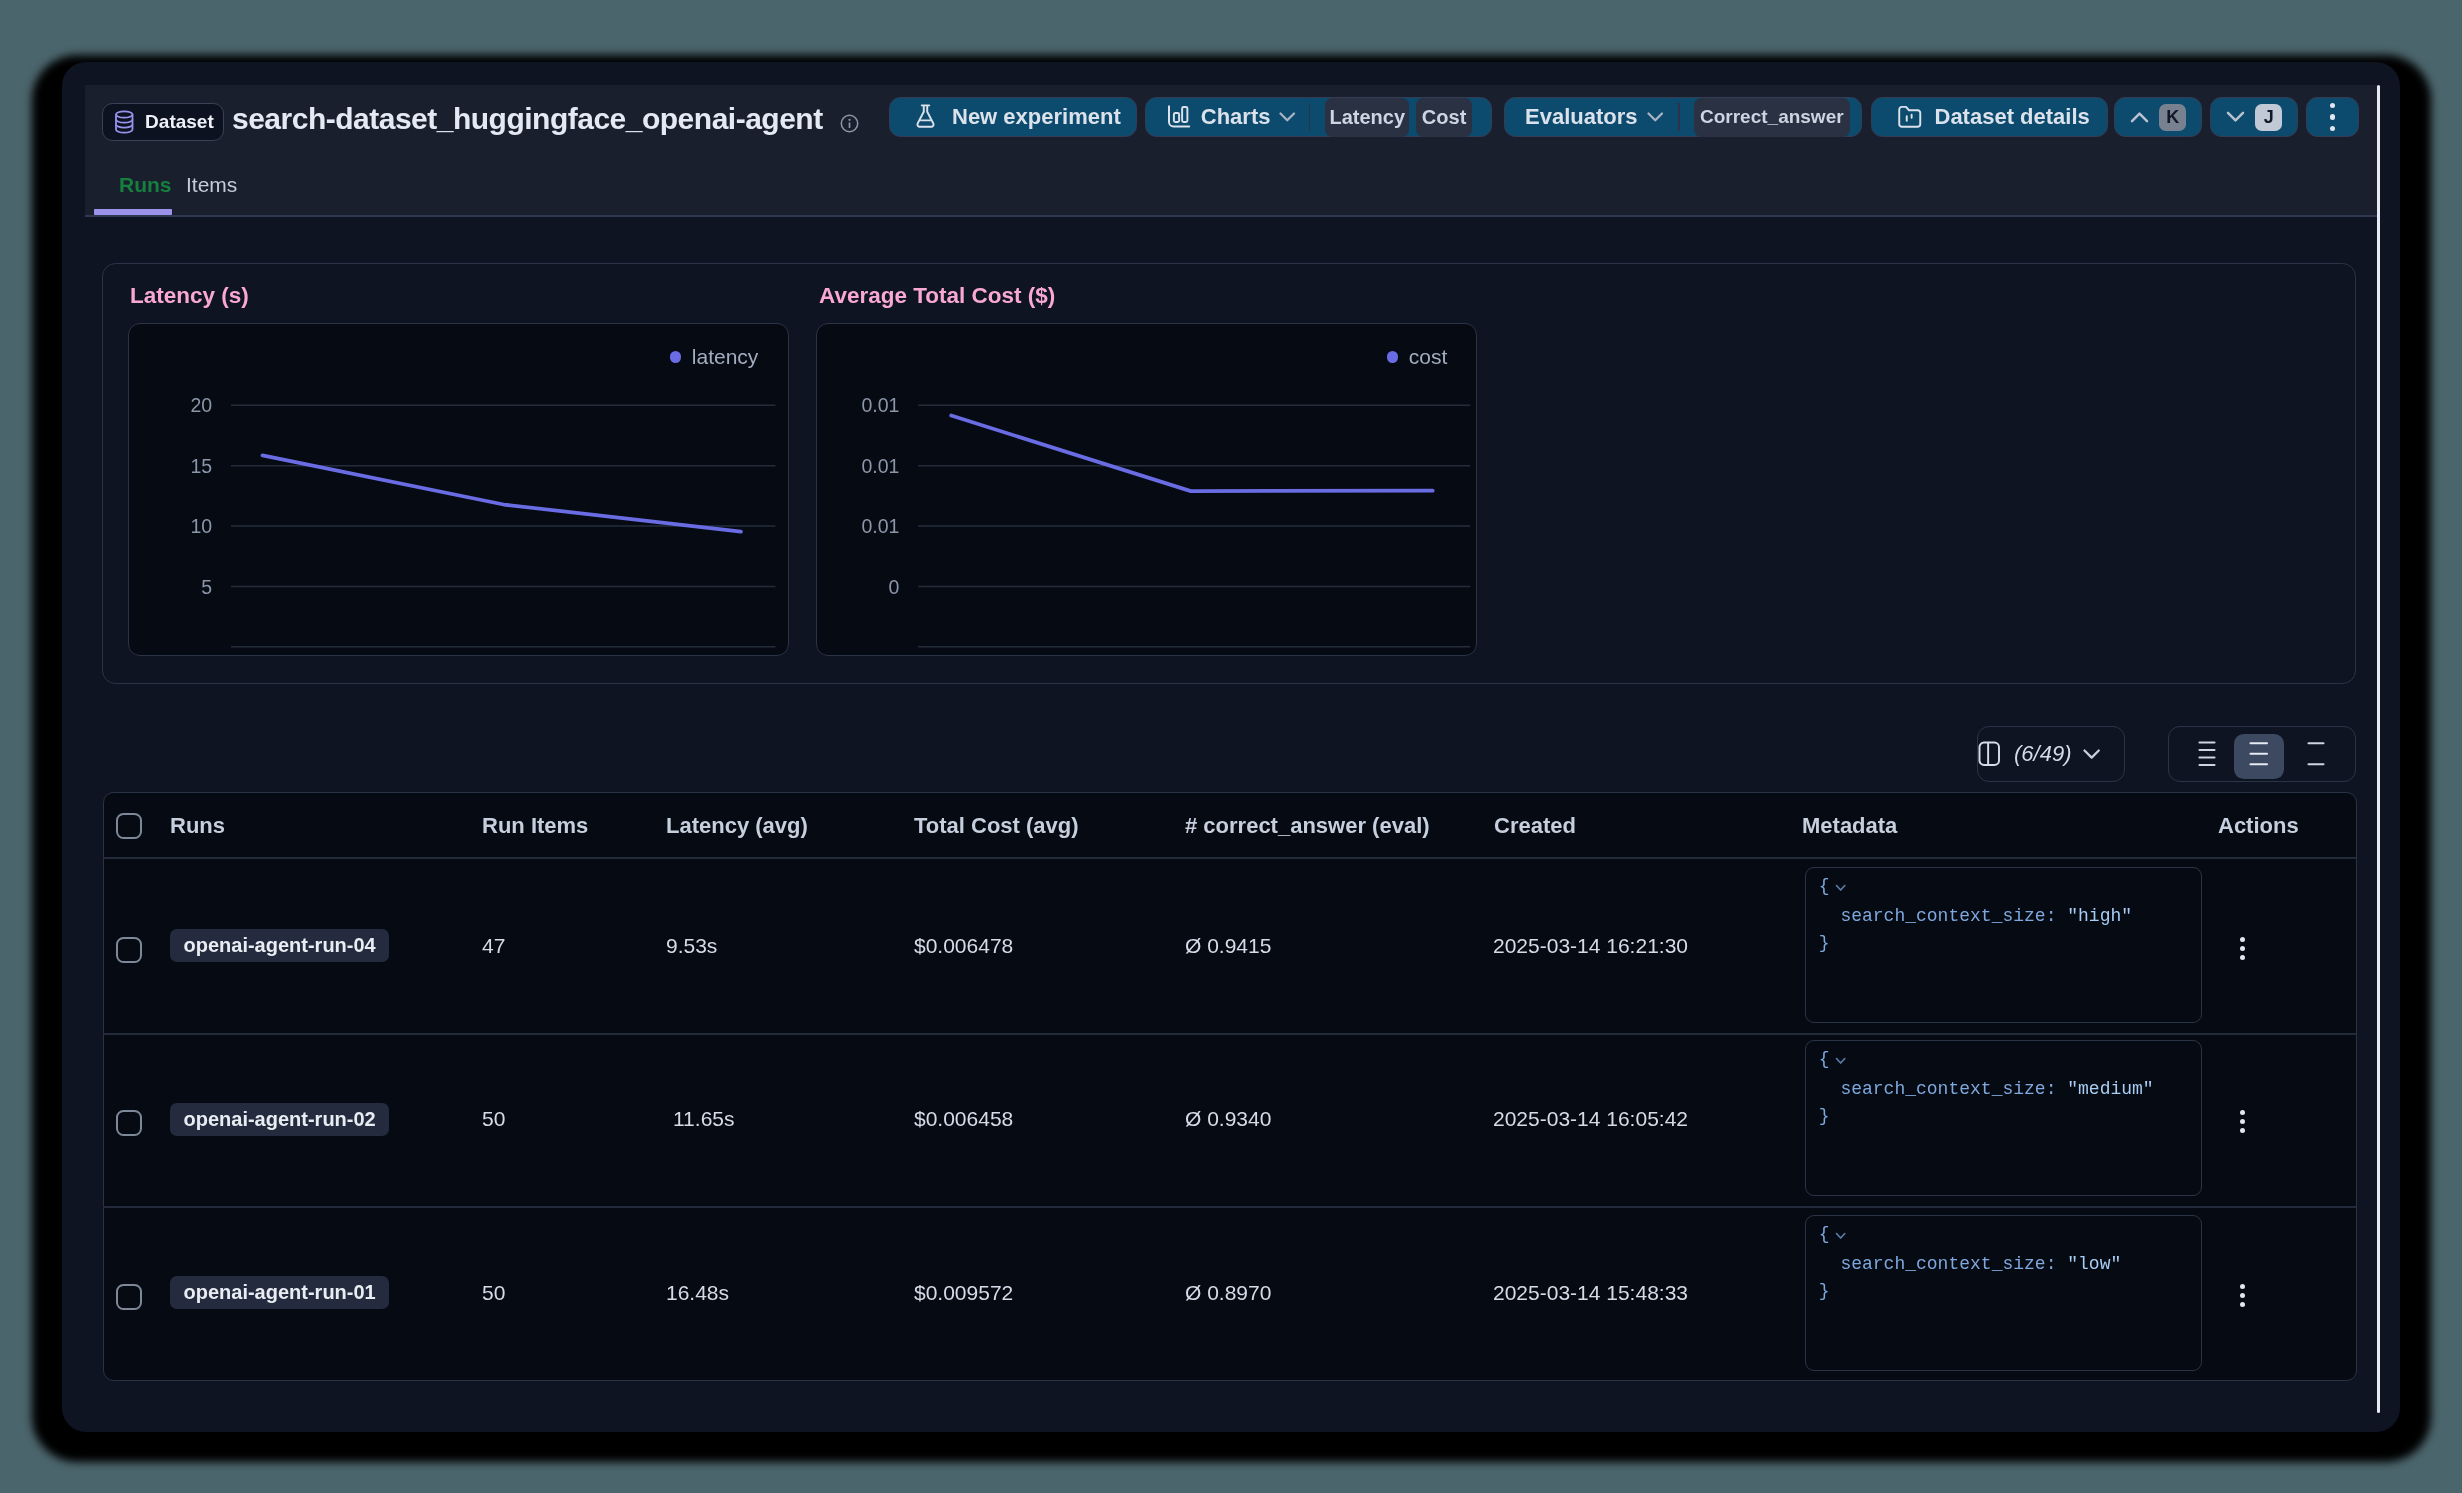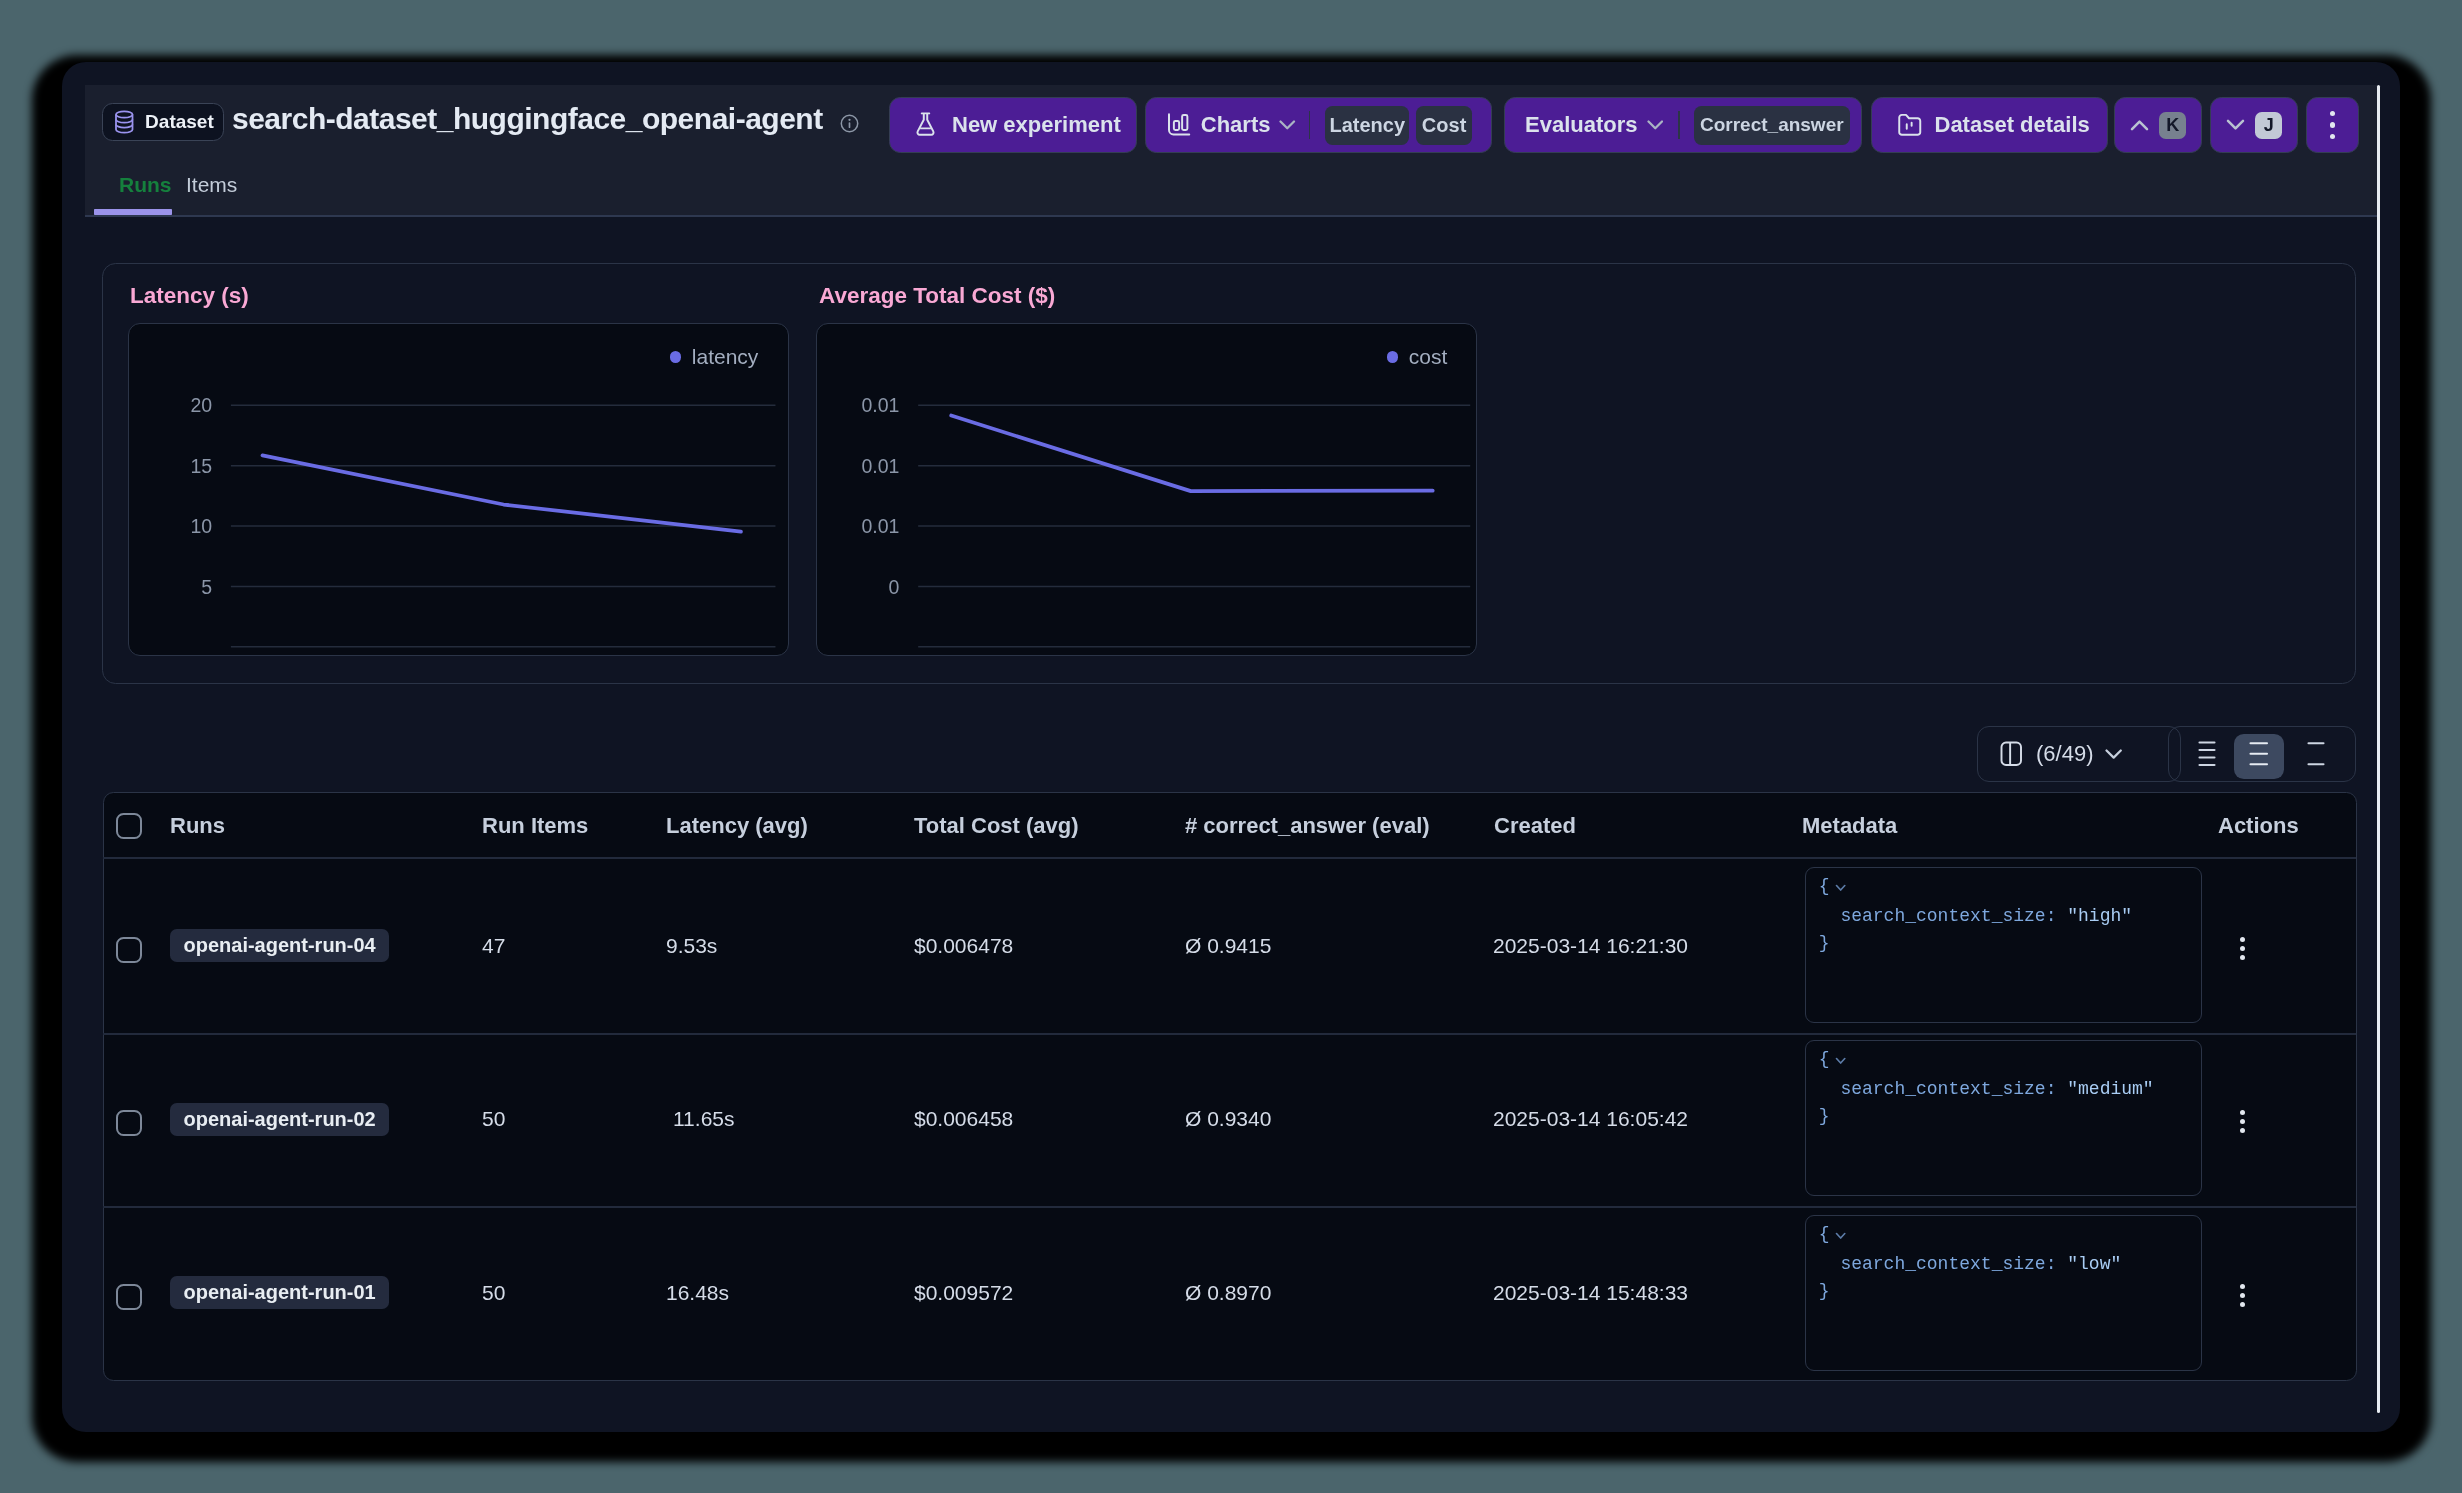--- a/index.html
+++ b/index.html
@@ -6,21 +6,21 @@
   html,body { width:2462px; height:1493px; overflow:hidden; }
   body { background:#4b656c; font-family:"Liberation Sans", sans-serif; position:relative; }
   .halo { position:absolute; left:32px; top:55px; width:2399px; height:1407px; border-radius:45px; background:#000; filter:blur(4.5px); }
   #win { position:absolute; left:62px; top:62px; width:2338px; height:1370px; border-radius:24px; background:#0f1423; overflow:hidden; }
   #hdr { position:absolute; left:22.5px; top:22.5px; width:2292px; height:132px; background:#1a1f2e; border-bottom:2.3px solid #2e3850; }
   #scrollbar { position:absolute; left:2315px; top:22.5px; width:3px; height:1328px; background:#e7ebf1; border-radius:1.5px; }
   .abs { position:absolute; }
   .badge { position:absolute; left:40px; top:41px; width:122px; height:38px; border:1.5px solid #3a4356; border-radius:10.5px; background:#0d1220; display:flex; align-items:center; padding-left:9.8px; }
   .badge span { font-size:19px; font-weight:700; color:#edf1f7; margin-left:9.8px; }
   .title { position:absolute; left:170px; top:40px; font-size:30px; font-weight:700; color:#e4eaf3; letter-spacing:-0.5px; }
-  .btn { position:absolute; top:35px; height:56px; border:1.5px solid #343d53; border-radius:11.3px; background:#4c1d95; display:flex; align-items:center; color:#dbe2ec; font-size:22px; font-weight:600; }
+  .btn { position:absolute; top:35px; height:40px; border:1.5px solid #343d53; border-radius:11.3px; background:#0c4a6e; display:flex; align-items:center; color:#dbe2ec; font-size:22px; font-weight:600; }
   .chip { background:#2a3142; border-radius:7.5px; color:#ccd5e2; font-size:20px; font-weight:600; display:flex; align-items:center; justify-content:center; height:39px; }
   .vdiv { width:1.5px; height:28.6px; background:#2c3547; }
   .tab { position:absolute; top:111px; font-size:21px; font-weight:600; }
   .underline { position:absolute; left:32px; top:147px; width:78px; height:6px; background:#9b93ea; border-radius:0.8px; }
   #section { position:absolute; left:40px; top:201px; width:2254px; height:421px; border:1.5px solid #2b3447; border-radius:13.5px; }
   .cardtitle { position:absolute; top:221px; font-size:22.5px; font-weight:700; color:#f9a8d4; }
   .card { position:absolute; top:261px; width:661px; height:333px; border:1.5px solid #2b3447; border-radius:12px; background:#060a13; }
   .legend { position:absolute; top:283px; display:flex; align-items:center; font-size:21px; color:#a3aec0; }
   .dot { width:11.3px; height:11.3px; border-radius:50%; background:#6a6ce4; margin-right:10.5px; }
   .toolbtn { position:absolute; top:664px; height:56px; border:1.5px solid #2b3447; border-radius:12px; display:flex; align-items:center; color:#d5dce8; font-size:22px; }
@@ -159,21 +159,21 @@
     <g font-family="Liberation Sans" font-size="26" fill="#8b96a8" text-anchor="end">
       <text x="111" y="119">0.01</text>
       <text x="111" y="199">0.01</text>
       <text x="111" y="279">0.01</text>
       <text x="111" y="360">0</text>
     </g>
     <polyline points="180,123 499,223.7 821,223" fill="none" stroke="#6a6ce4" stroke-width="5" stroke-linecap="round" stroke-linejoin="round"></polyline>
   </svg>
   <div class="legend" style="left:1325px;"><div class="dot"></div>cost</div>
 
-  <div class="toolbtn" style="left:1915px; width:204px; padding-left:22px;">
+  <div class="toolbtn" style="left:1915px; width:148px; font-style:italic;">
     <svg width="22.5" height="25.5" viewBox="0 0 30 34">
       <rect x="2" y="2" width="26" height="30" rx="6" fill="none" stroke="#d5dce8" stroke-width="2.6"></rect>
       <line x1="13.5" y1="2" x2="13.5" y2="32" stroke="#d5dce8" stroke-width="2.6"></line>
     </svg>
     <span style="margin-left:13.5px;">(6/49)</span>
     <svg style="margin-left:12px;" width="17.3" height="10.5" viewBox="0 0 23 14">
         <path d="M2 2 L11.5 11.5 L21 2" fill="none" stroke="#c6cfdd" stroke-width="3" stroke-linecap="round" stroke-linejoin="round"></path>
       </svg>
   </div>
   <div class="toolbtn" style="left:2106px; width:188px;"></div>

